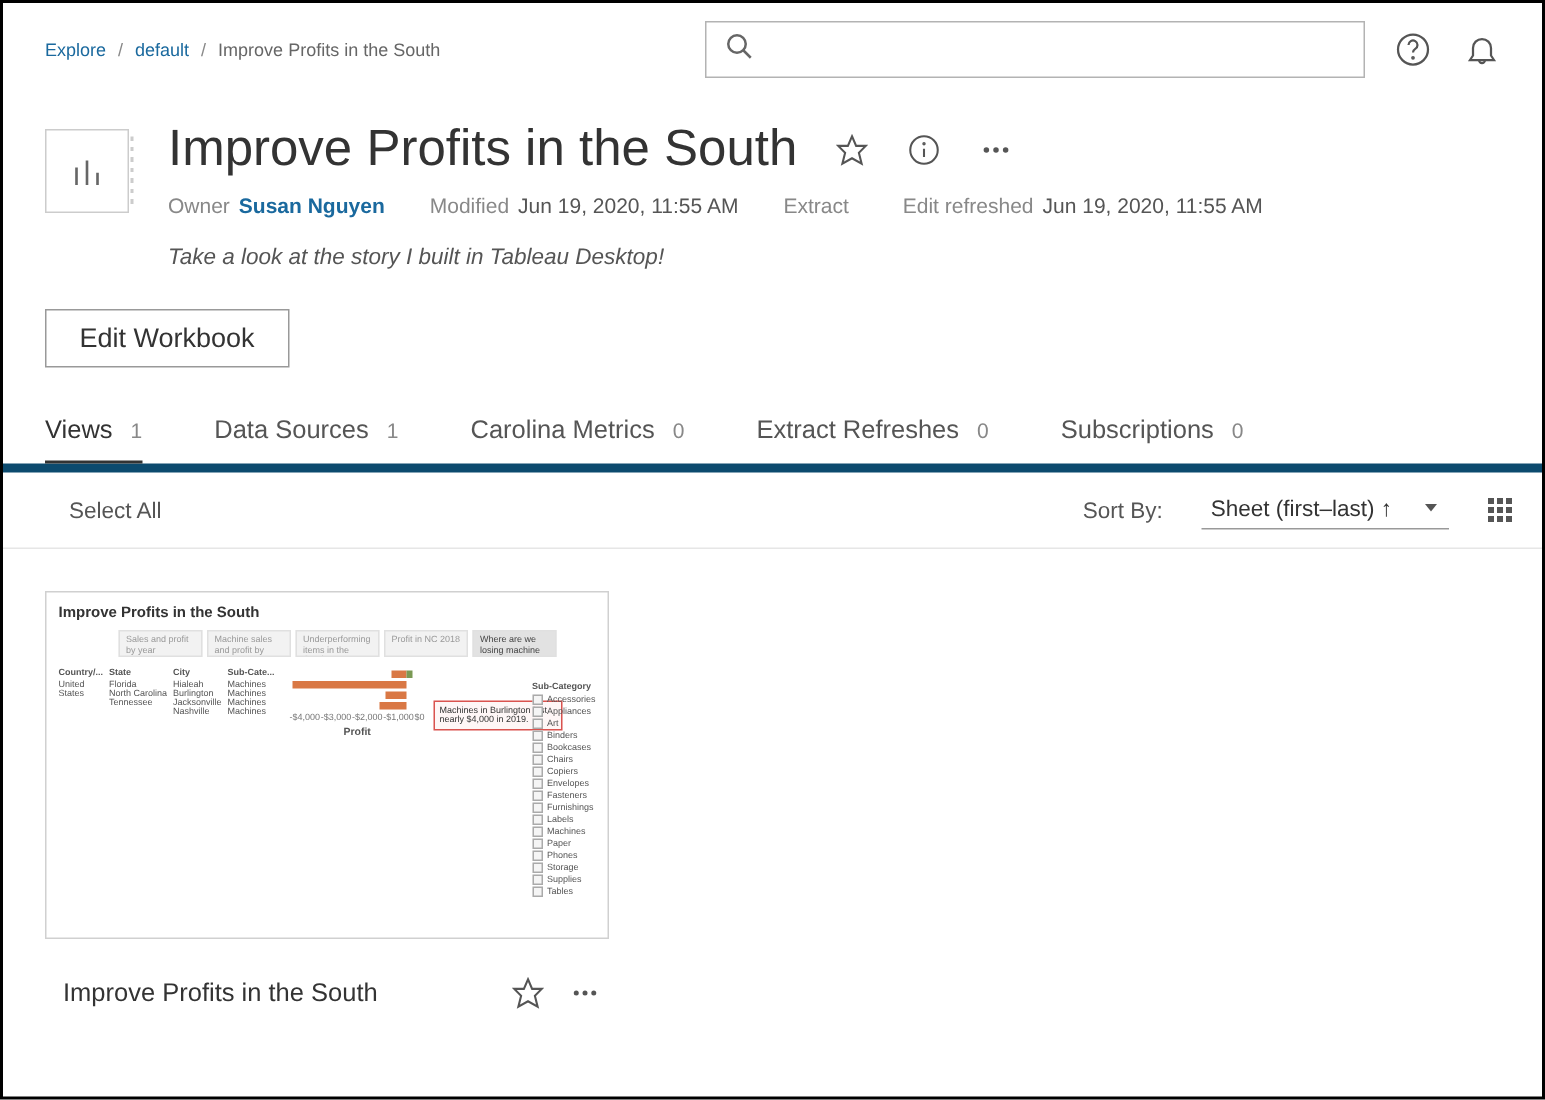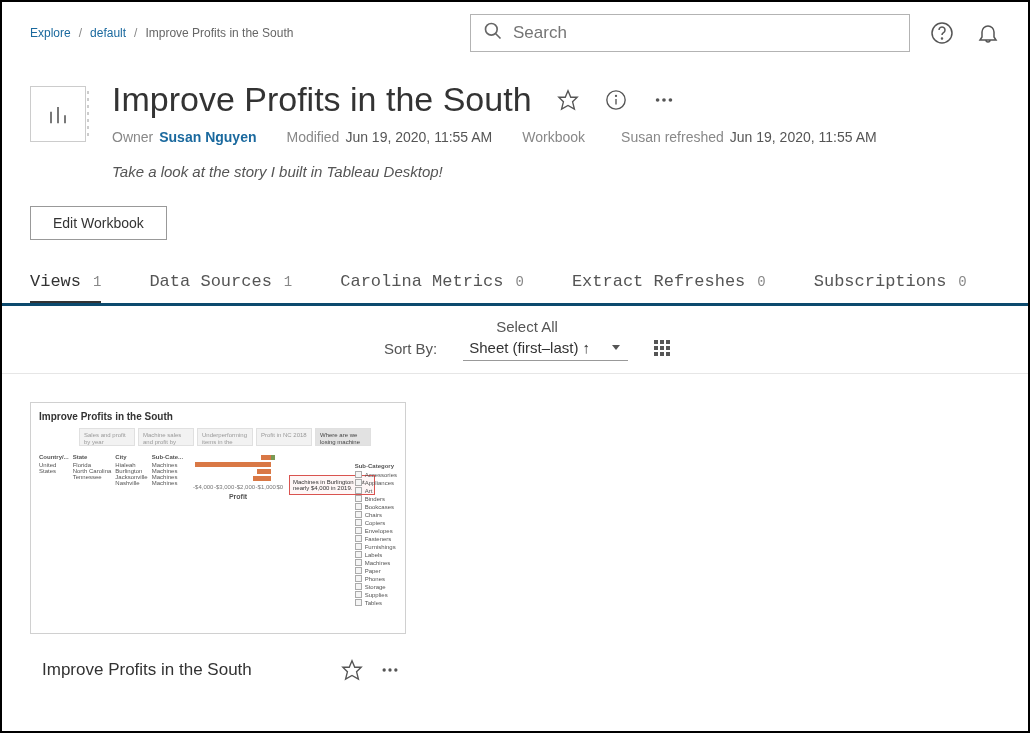--- a/index.html
+++ b/index.html
@@ -144,31 +144,30 @@
       color: #555;
       font-style: italic;
     }
     .actions {
       padding: 26px 28px 0 28px;
     }
     .edit-btn {
       border: 1px solid #999;
       background: #fff;
       padding: 8px 22px;
-      font-size: 14px;
+      font-size: 18px;
       cursor: pointer;
       color: #333;
     }
     .tabs {
       display: flex;
       gap: 48px;
       padding: 32px 28px 0 28px;
-      border-bottom: 3px solid #0c4a6e;
+      border-bottom: 6px solid #0c4a6e;
       font-size: 17px;
-      font-family: Liberation Mono, monospace;
     }
     .tab {
       padding-bottom: 10px;
       cursor: pointer;
       color: #555;
       display: flex;
       align-items: baseline;
       gap: 12px;
     }
     .tab.active {
@@ -182,21 +181,20 @@
       font-weight: 400;
     }
     .toolbar {
       display: flex;
       align-items: center;
       justify-content: space-between;
       padding: 12px 20px 12px 44px;
       border-bottom: 1px solid #e6e6e6;
       font-size: 15px;
       color: #555;
-      flex-direction: column;
     }
     .toolbar-right {
       display: flex;
       align-items: center;
       gap: 26px;
     }
     .sort-sel {
       border-bottom: 1px solid #999;
       padding: 4px 6px;
       font-size: 15px;
@@ -375,21 +373,20 @@
     <span class="current">Improve Profits in the South</span>
   </div>
   <div class="search-wrap">
     <div class="search-box">
       <span>
         <svg width="20" height="20" viewBox="0 0 24 24" fill="none" stroke="#666" stroke-width="2">
             <circle cx="10" cy="10" r="7"></circle>
             <line x1="15" y1="15" x2="21" y2="21"></line>
           </svg>
       </span>
-      <input type="text" placeholder="Search" style="">
     </div>
   </div>
   <div class="top-icons">
     <div class="icon-btn">
       <svg width="24" height="24" viewBox="0 0 24 24" fill="none" stroke="#555" stroke-width="1.5">
           <circle cx="12" cy="12" r="10"></circle>
           <path d="M9 9a3 3 0 1 1 4.5 2.6c-.8.5-1.5 1-1.5 2.4"></path>
           <circle cx="12" cy="17.5" r="0.5" fill="#555"></circle>
         </svg>
     </div>
@@ -437,24 +434,24 @@
       <div class="meta-row">
         <div class="meta-group">
           <span class="label">Owner</span>
           <span class="owner-name">Susan Nguyen</span>
         </div>
         <div class="meta-group">
           <span class="label">Modified</span>
           <span class="val">Jun 19, 2020, 11:55 AM</span>
         </div>
         <div class="meta-group">
-          <span class="label">Workbook</span>
+          <span class="label">Extract</span>
         </div>
         <div class="meta-group">
-          <span class="label">Susan refreshed</span>
+          <span class="label">Edit refreshed</span>
           <span class="val">Jun 19, 2020, 11:55 AM</span>
         </div>
       </div>
       <div class="description">Take a look at the story I built in Tableau Desktop!</div>
     </div>
   </div>
 </div>
 
 <div class="actions">
   <button class="edit-btn">Edit Workbook</button>

